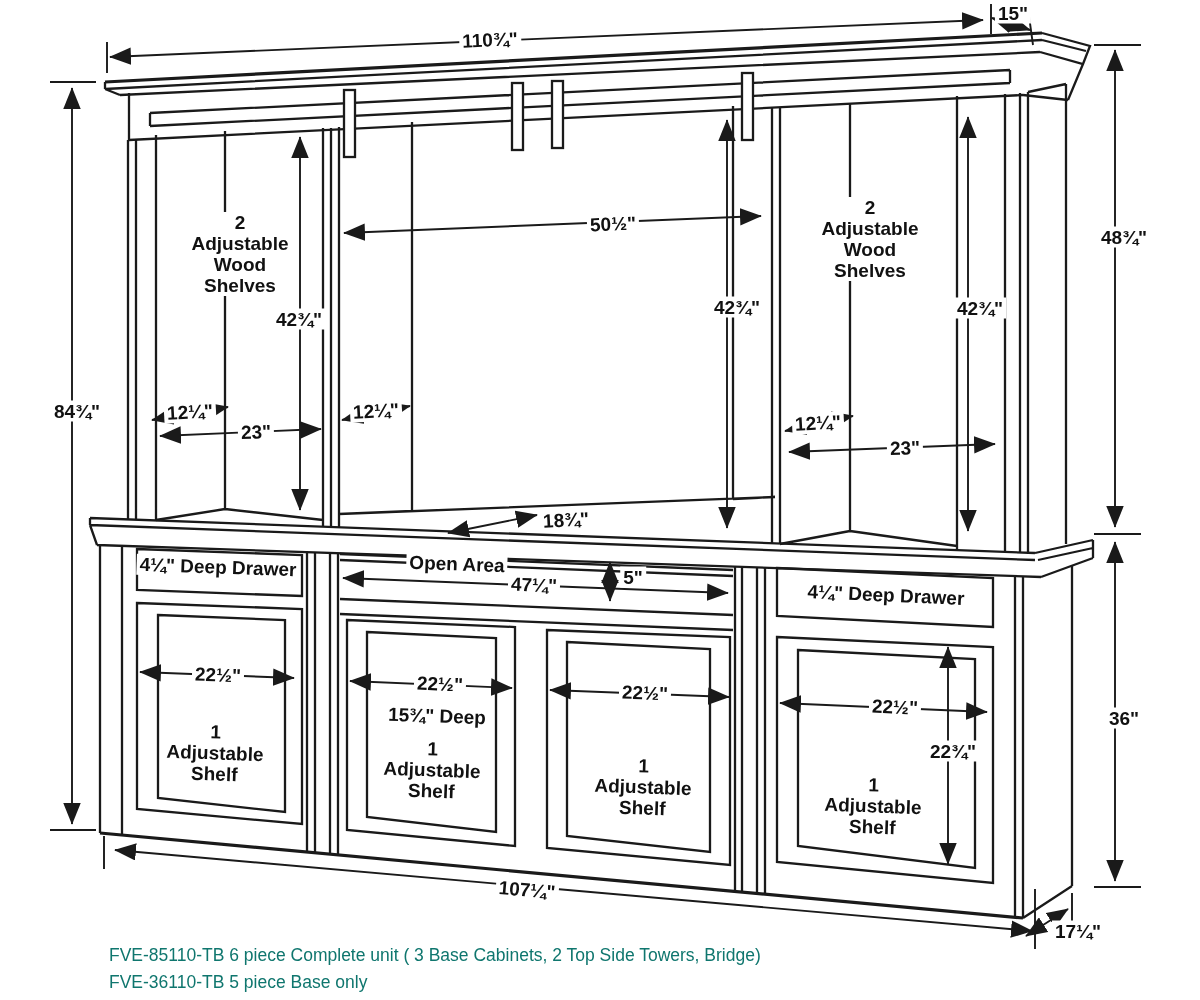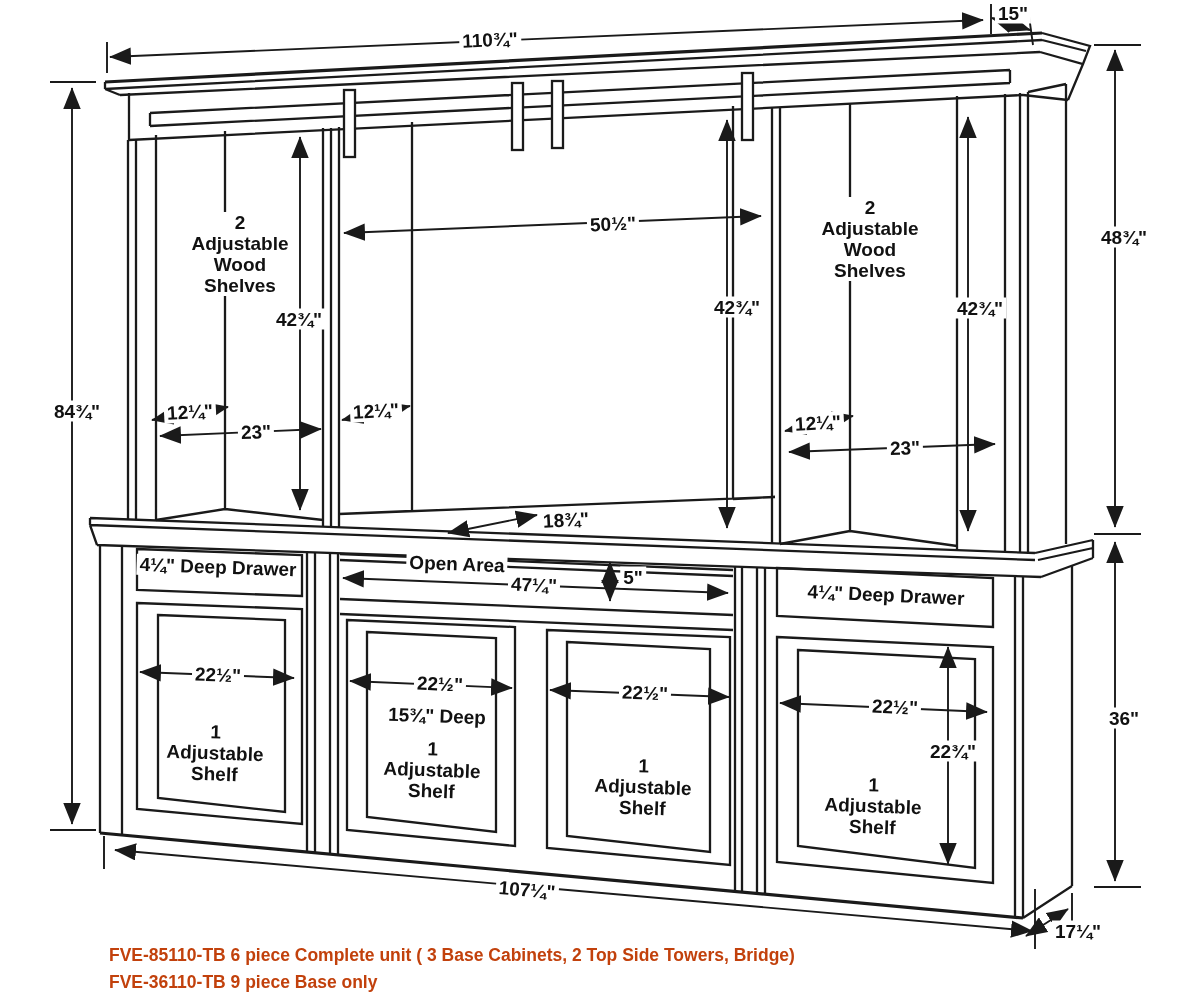--- a/index.html
+++ b/index.html
@@ -8,21 +8,21 @@
   svg{position:absolute;left:0;top:0;}
   svg path, svg line, svg rect{stroke:#1a1a1a;fill:none;stroke-linejoin:miter;stroke-linecap:butt;}
   .s2{stroke-width:2.3px;}
   .s3{stroke-width:3.2px;}
   .d{stroke-width:1.9px;}
   .t{stroke-width:1.9px;}
   .w{fill:#ffffff;}
   .lbl{position:absolute;font-weight:bold;font-size:19px;line-height:21px;color:#111;
        background:#fff;padding:0 3px;white-space:pre-line;text-align:center;
        transform:translate(-50%,-50%) rotate(var(--r,0deg));}
-  .cap{position:absolute;font-weight:bold;font-size:17.5px;color:#c2410c;white-space:nowrap;}
+  .cap{position:absolute;font-weight:normal;font-size:17.5px;color:#0f766e;white-space:nowrap;}
 </style>
 </head>
 <body>
 
 <div id="stage">
 
   <svg width="1200" height="1000" viewBox="0 0 1200 1000">
     <defs>
       <marker id="arw" viewBox="0 0 10 8" refX="9.6" refY="4" markerWidth="11.5" markerHeight="9.2" orient="auto-start-reverse">
         <path d="M0,0 L10,4 L0,8 z" style="fill:#1a1a1a;stroke:none"></path>
@@ -180,15 +180,15 @@
   <div class="lbl" style="left:895px;top:707px;--r:2.4deg">22½"</div>
   <div class="lbl" style="left:953px;top:751px">22¾"</div>
   <div class="lbl" style="left:873px;top:806px;--r:2deg">1
 Adjustable
 Shelf</div>
 
   <div class="lbl" style="left:527px;top:890px;--r:4.9deg">107¼"</div>
   <div class="lbl" style="left:1078px;top:931px">17¼"</div>
 
   <div class="cap" style="left:109px;top:945px">FVE-85110-TB 6 piece Complete unit ( 3 Base Cabinets, 2 Top Side Towers, Bridge)</div>
-  <div class="cap" style="left:109px;top:972px">FVE-36110-TB 9 piece Base only</div>
+  <div class="cap" style="left:109px;top:972px">FVE-36110-TB 5 piece Base only</div>
 
 </div>
 
 </body></html>

